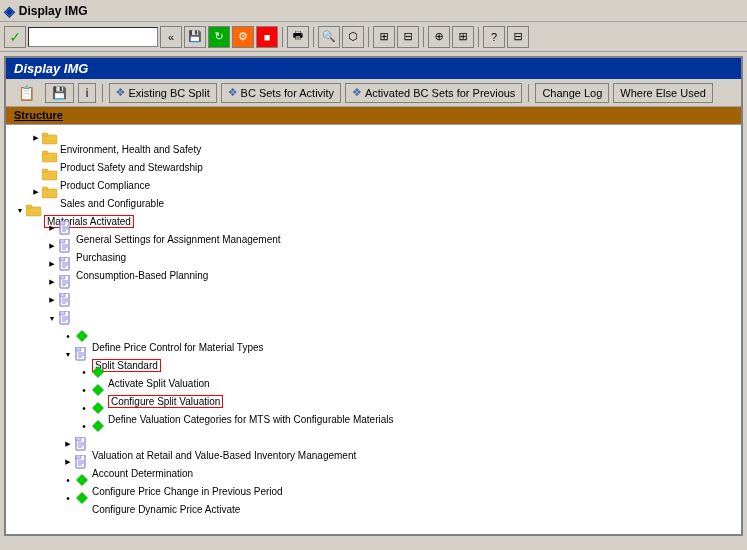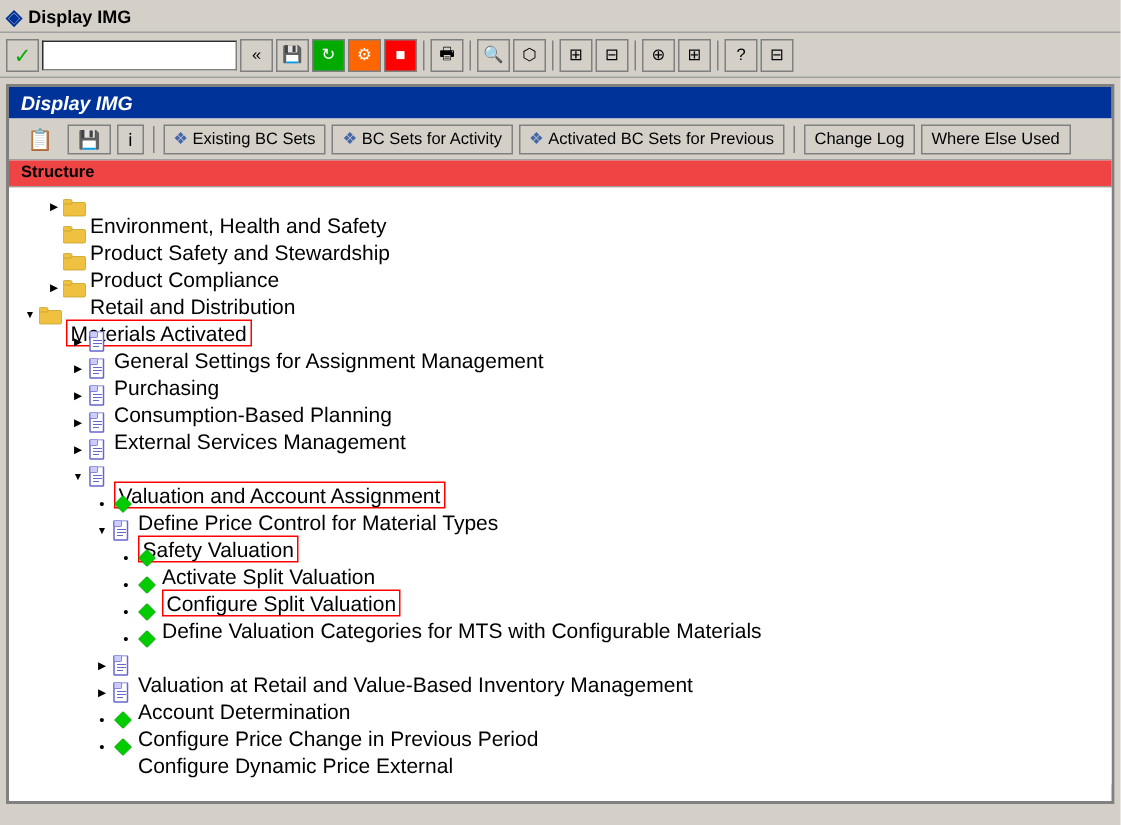--- a/index.html
+++ b/index.html
@@ -97,26 +97,27 @@
     }
     .action-sep {
       width: 1px;
       height: 18px;
       background: #808080;
       margin: 0 2px;
     }
 
     
     .structure-header {
-      background: #ef4444;
+      background: #a16207;
       padding: 2px 8px;
       font-size: 11px;
       font-weight: bold;
       border-bottom: 1px solid #a0a0a0;
       height: 18px;
+      text-decoration: underline;
     }
 
     
     .tree-container {
       background: white;
       overflow-y: auto;
       height: calc(100% - 78px);
       padding: 4px 0;
     }
     .tree-item {
@@ -139,21 +140,21 @@
     }
     .tree-icon {
       width: 16px;
       height: 14px;
       display: inline-flex;
       align-items: center;
       justify-content: center;
       margin-right: 2px;
     }
     .tree-label {
-      font-size: 14px;
+      font-size: 10px;
       color: #000;
       margin-top: 23px;
     }
     .highlighted-label {
       border: 1.5px solid red;
       padding: 0 2px;
     }
   </style>
 </head>
 <body>
@@ -198,21 +199,21 @@
     </div>
     <div class="action-btn">
       <span style="font-size:12px;">💾</span>
     </div>
     <div class="action-btn">
       <span style="font-size:12px;">ℹ</span>
     </div>
     <div class="action-sep"></div>
     <div class="action-btn">
       <span style="color:#4466aa;">❖</span>
-      <span>Existing BC Sets</span>
+      <span>Existing BC Split</span>
     </div>
     <div class="action-btn">
       <span style="color:#4466aa;">❖</span>
       <span>BC Sets for Activity</span>
     </div>
     <div class="action-btn">
       <span style="color:#4466aa;">❖</span>
       <span>Activated BC Sets for Previous</span>
     </div>
     <div class="action-sep"></div>
@@ -262,21 +263,21 @@
       </div>
       <div class="tree-item">
         <span class="tree-indent" style="width: 24px; display: inline-block;"></span>
         <span class="tree-arrow" style="font-size: 7px;">▶</span>
         <span class="tree-icon">
           <svg width="16" height="14" viewBox="0 0 16 14">
             <rect x="0" y="4" width="15" height="9" rx="1" fill="#f0c040" stroke="#c0a020" stroke-width="0.5"></rect>
             <rect x="0" y="2" width="6" height="3" rx="1" fill="#f0c040" stroke="#c0a020" stroke-width="0.5"></rect>
           </svg>
         </span>
-        <span class="tree-label">Retail and Distribution</span>
+        <span class="tree-label">Sales and Configurable</span>
       </div>
       <div class="tree-item">
         <span class="tree-indent" style="width: 8px; display: inline-block;"></span>
         <span class="tree-arrow" style="font-size: 7px;">▼</span>
         <span class="tree-icon">
           <svg width="16" height="14" viewBox="0 0 16 14">
             <rect x="0" y="4" width="15" height="9" rx="1" fill="#f0c040" stroke="#c0a020" stroke-width="0.5"></rect>
             <rect x="0" y="2" width="6" height="3" rx="1" fill="#f0c040" stroke="#c0a020" stroke-width="0.5"></rect>
           </svg>
         </span>
@@ -329,21 +330,20 @@
         <span class="tree-arrow" style="font-size: 7px;">▶</span>
         <span class="tree-icon">
           <svg width="14" height="14" viewBox="0 0 14 14">
             <rect x="1" y="0" width="9" height="13" rx="0.5" fill="white" stroke="#6666cc" stroke-width="1"></rect>
             <rect x="1" y="0" width="5" height="4" rx="0.5" fill="#ccccff" stroke="#6666cc" stroke-width="0.5"></rect>
             <line x1="3" y1="6" x2="9" y2="6" stroke="#6666cc" stroke-width="0.8"></line>
             <line x1="3" y1="8" x2="9" y2="8" stroke="#6666cc" stroke-width="0.8"></line>
             <line x1="3" y1="10" x2="7" y2="10" stroke="#6666cc" stroke-width="0.8"></line>
           </svg>
         </span>
-        <span class="tree-label">External Services Management</span>
       </div>
       <div class="tree-item">
         <span class="tree-indent" style="width: 40px; display: inline-block;"></span>
         <span class="tree-arrow" style="font-size: 7px;">▶</span>
         <span class="tree-icon">
           <svg width="14" height="14" viewBox="0 0 14 14">
             <rect x="1" y="0" width="9" height="13" rx="0.5" fill="white" stroke="#6666cc" stroke-width="1"></rect>
             <rect x="1" y="0" width="5" height="4" rx="0.5" fill="#ccccff" stroke="#6666cc" stroke-width="0.5"></rect>
             <line x1="3" y1="6" x2="9" y2="6" stroke="#6666cc" stroke-width="0.8"></line>
             <line x1="3" y1="8" x2="9" y2="8" stroke="#6666cc" stroke-width="0.8"></line>
@@ -356,21 +356,20 @@
         <span class="tree-arrow" style="font-size: 7px;">▼</span>
         <span class="tree-icon">
           <svg width="14" height="14" viewBox="0 0 14 14">
             <rect x="1" y="0" width="9" height="13" rx="0.5" fill="white" stroke="#6666cc" stroke-width="1"></rect>
             <rect x="1" y="0" width="5" height="4" rx="0.5" fill="#ccccff" stroke="#6666cc" stroke-width="0.5"></rect>
             <line x1="3" y1="6" x2="9" y2="6" stroke="#6666cc" stroke-width="0.8"></line>
             <line x1="3" y1="8" x2="9" y2="8" stroke="#6666cc" stroke-width="0.8"></line>
             <line x1="3" y1="10" x2="7" y2="10" stroke="#6666cc" stroke-width="0.8"></line>
           </svg>
         </span>
-        <span class="tree-label highlighted-label">Valuation and Account Assignment</span>
       </div>
       <div class="tree-item">
         <span class="tree-indent" style="width: 56px; display: inline-block;"></span>
         <span class="tree-arrow" style="font-size: 10px;">•</span>
         <span class="tree-icon">
           <svg width="14" height="14" viewBox="0 0 14 14">
             <rect x="3" y="3" width="8" height="8" rx="0.5" transform="rotate(45 7 7)" fill="#00cc00" stroke="#009900" stroke-width="0.5"></rect>
           </svg>
         </span>
         <span class="tree-label">Define Price Control for Material Types</span>
@@ -380,21 +379,21 @@
         <span class="tree-arrow" style="font-size: 7px;">▼</span>
         <span class="tree-icon">
           <svg width="14" height="14" viewBox="0 0 14 14">
             <rect x="1" y="0" width="9" height="13" rx="0.5" fill="white" stroke="#6666cc" stroke-width="1"></rect>
             <rect x="1" y="0" width="5" height="4" rx="0.5" fill="#ccccff" stroke="#6666cc" stroke-width="0.5"></rect>
             <line x1="3" y1="6" x2="9" y2="6" stroke="#6666cc" stroke-width="0.8"></line>
             <line x1="3" y1="8" x2="9" y2="8" stroke="#6666cc" stroke-width="0.8"></line>
             <line x1="3" y1="10" x2="7" y2="10" stroke="#6666cc" stroke-width="0.8"></line>
           </svg>
         </span>
-        <span class="tree-label highlighted-label">Safety Valuation</span>
+        <span class="tree-label highlighted-label">Split Standard</span>
       </div>
       <div class="tree-item">
         <span class="tree-indent" style="width: 72px; display: inline-block;"></span>
         <span class="tree-arrow" style="font-size: 10px;">•</span>
         <span class="tree-icon">
           <svg width="14" height="14" viewBox="0 0 14 14">
             <rect x="3" y="3" width="8" height="8" rx="0.5" transform="rotate(45 7 7)" fill="#00cc00" stroke="#009900" stroke-width="0.5"></rect>
           </svg>
         </span>
         <span class="tree-label">Activate Split Valuation</span>
@@ -467,16 +466,16 @@
         <span class="tree-label">Configure Price Change in Previous Period</span>
       </div>
       <div class="tree-item">
         <span class="tree-indent" style="width: 56px; display: inline-block;"></span>
         <span class="tree-arrow" style="font-size: 10px;">•</span>
         <span class="tree-icon">
           <svg width="14" height="14" viewBox="0 0 14 14">
             <rect x="3" y="3" width="8" height="8" rx="0.5" transform="rotate(45 7 7)" fill="#00cc00" stroke="#009900" stroke-width="0.5"></rect>
           </svg>
         </span>
-        <span class="tree-label">Configure Dynamic Price External</span>
+        <span class="tree-label">Configure Dynamic Price Activate</span>
       </div>
     </div>
 </div>
 
 </body></html>

